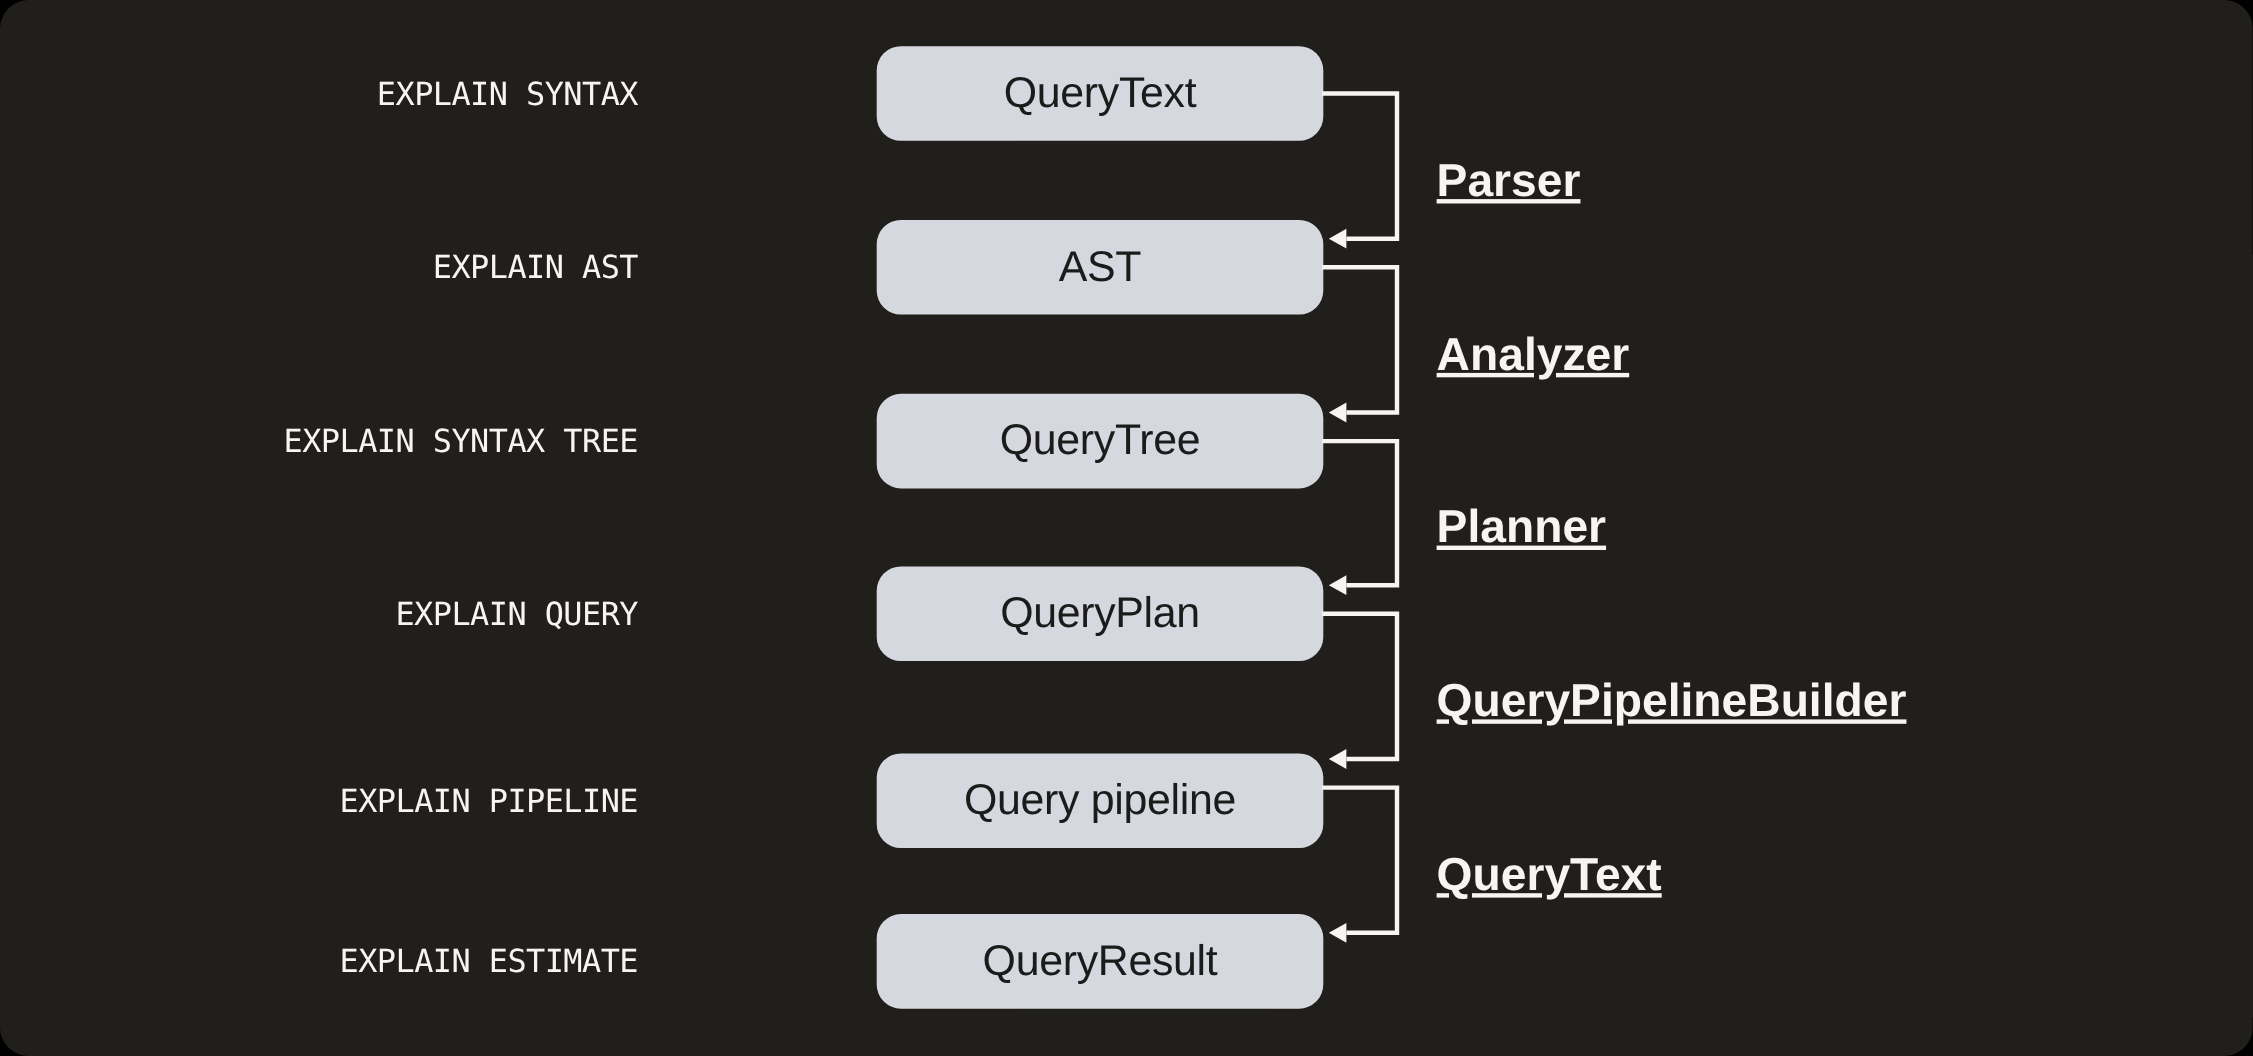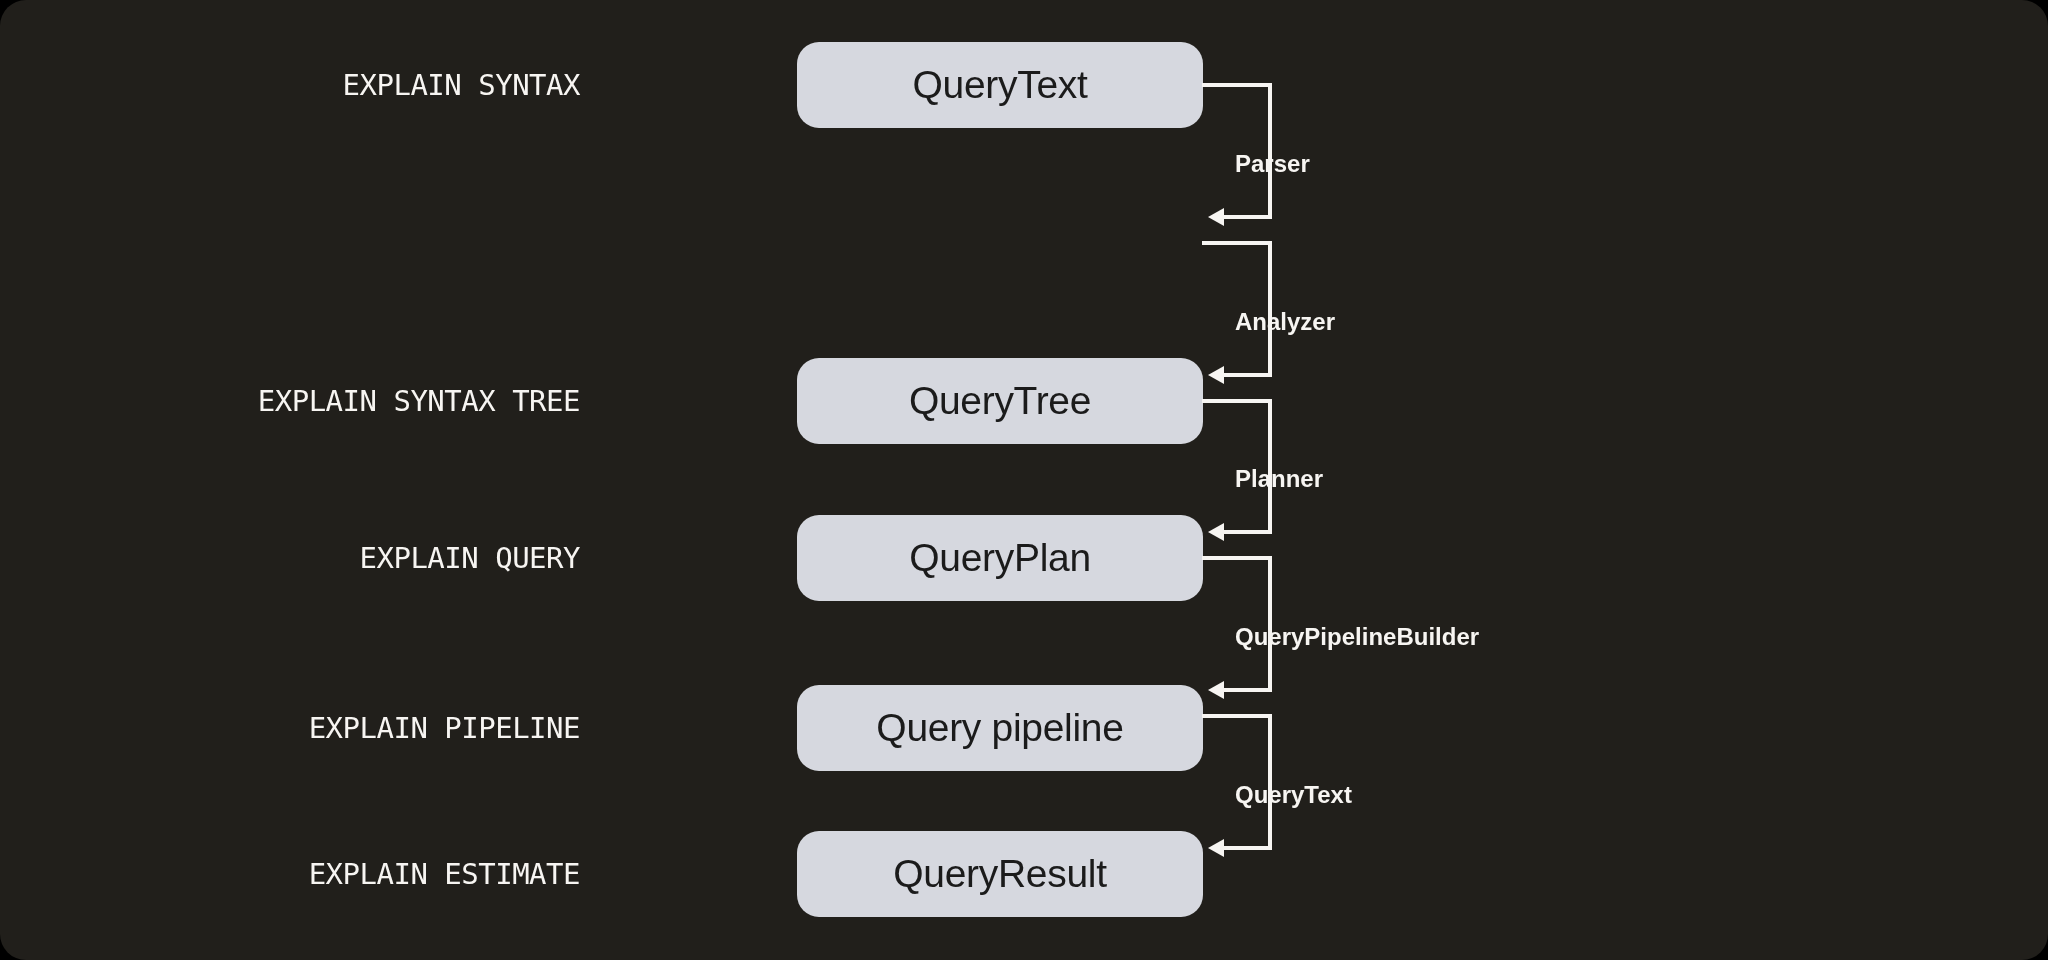--- a/index.html
+++ b/index.html
@@ -46,38 +46,45 @@
   .connector-svg{
     position:absolute;left:0;top:0;pointer-events:none;
   }
   .connector-svg path{
     fill:none;stroke:var(--connector);stroke-width:4;
   }
   .connector-svg polygon{
     fill:var(--connector);stroke:none;
   }
   .component-label{
-    position:absolute;left:1235px;height:40px;
+    position:absolute;left:1306px;height:40px;
     display:flex;align-items:center;
-    font-size:24px;font-weight:bold;color:var(--label-text);
+    font-size:42px;font-weight:bold;color:var(--label-text);
     white-space:nowrap;
+    text-decoration:underline;
   }
 </style>
 </head>
 <body>
 
 <div class="canvas">
 
   <div class="row" style="top:42px">
     <div class="explain-label">EXPLAIN SYNTAX</div>
     <div class="stage-box">
         <span>QueryText</span>
       </div>
   </div>
 
+  <div class="row" style="top:200px">
+    <div class="explain-label">EXPLAIN AST</div>
+    <div class="stage-box">
+        <span>AST</span>
+      </div>
+  </div>
 
   <div class="row" style="top:358px">
     <div class="explain-label">EXPLAIN SYNTAX TREE</div>
     <div class="stage-box">
         <span>QueryTree</span>
       </div>
   </div>
 
   <div class="row" style="top:515px">
     <div class="explain-label">EXPLAIN QUERY</div>

